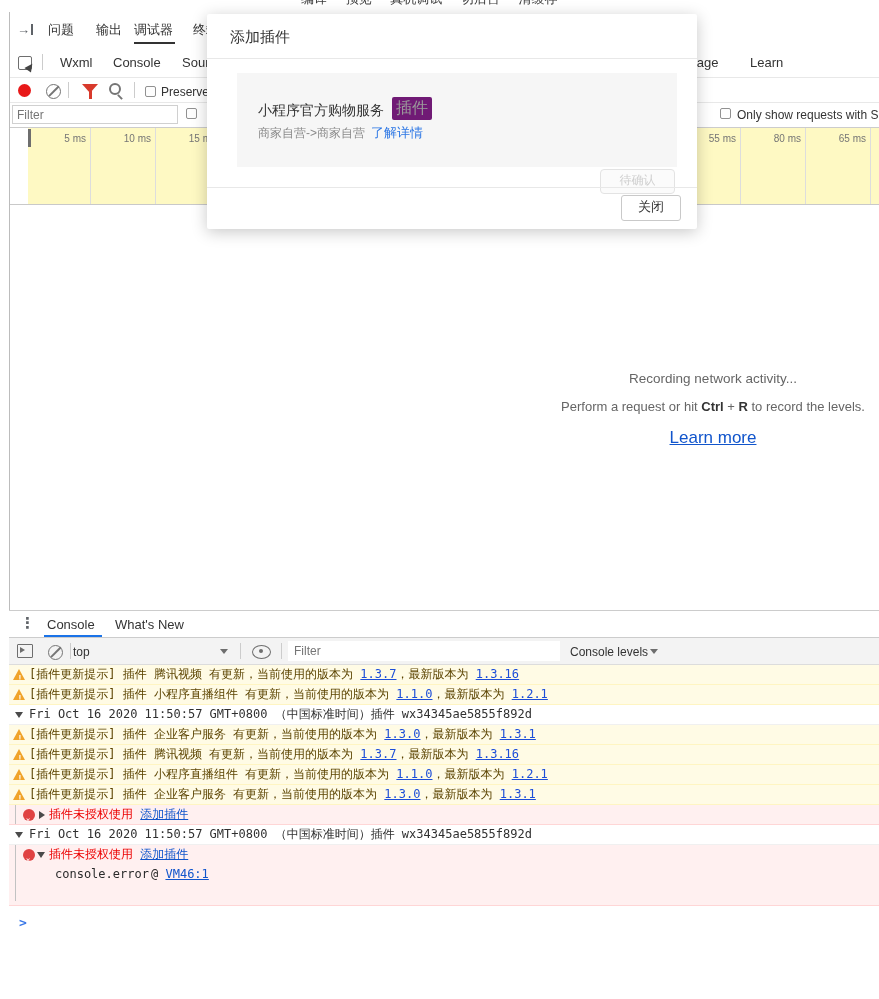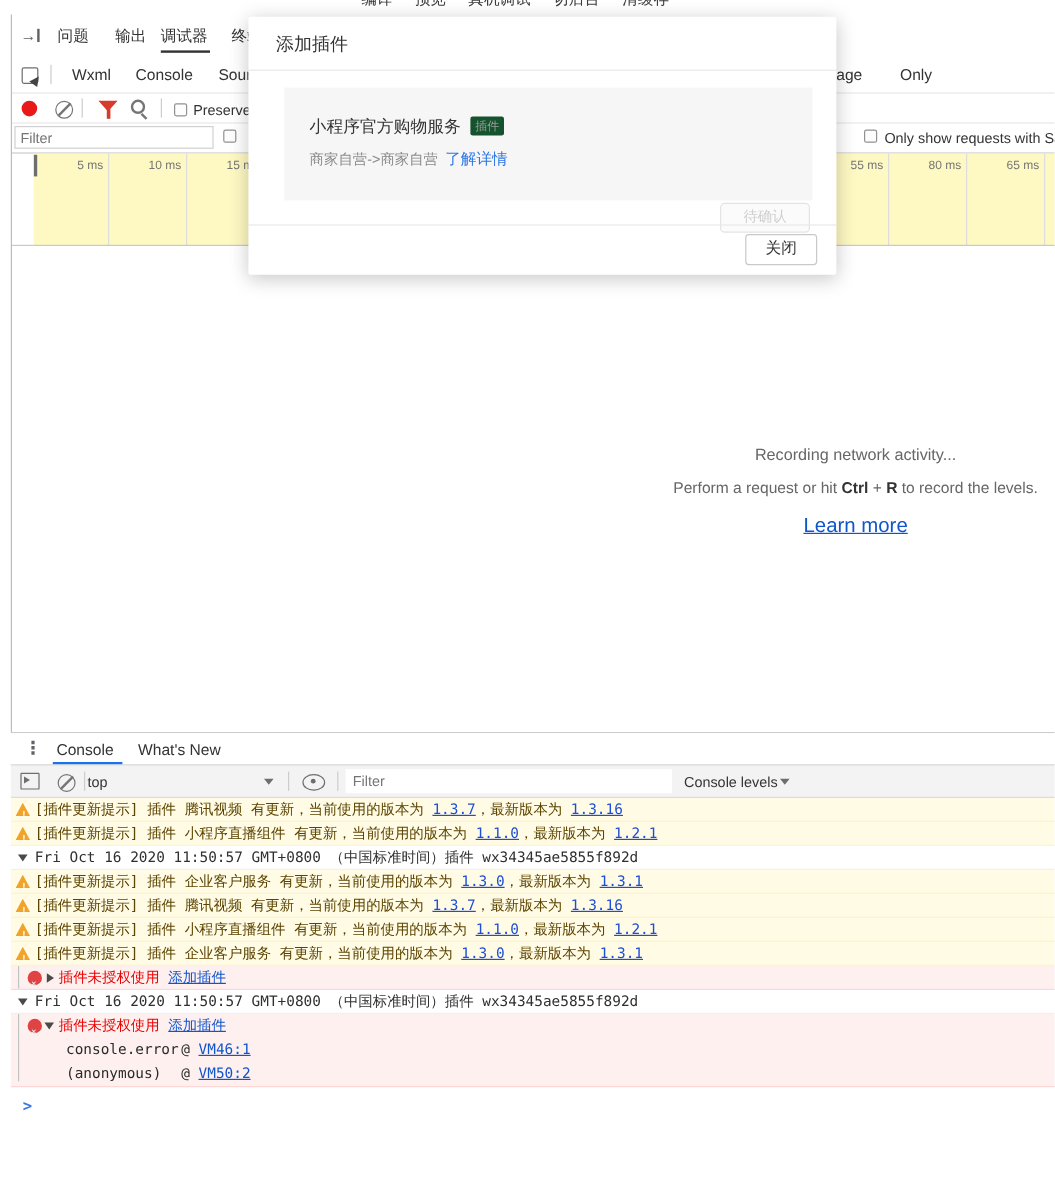--- a/index.html
+++ b/index.html
@@ -100,21 +100,21 @@
   #prompt-row{position:relative;margin-top:8px;height:20px;background:#fff;}
   #prompt-chevron{position:absolute;left:10px;top:1px;color:#3b78e7;font-weight:bold;font-family:"DejaVu Sans Mono",monospace;font-size:13px;}
 
   
   #modal{position:absolute;left:207px;top:14px;width:490px;height:215px;background:#fff;border-radius:2px;
          box-shadow:0 3px 16px rgba(0,0,0,0.22);z-index:20;}
   #modal-title{position:absolute;left:23px;top:14px;font-size:15px;color:#333;}
   #modal-title-border{position:absolute;left:0;top:44px;width:100%;height:1px;background:#e8e8e8;}
   #plugin-card{position:absolute;left:30px;top:59px;width:440px;height:94px;background:#f6f6f6;}
   #plugin-name{position:absolute;left:21px;top:24px;font-size:14px;color:#333;}
-  #plugin-badge{display:inline-block;margin-left:8px;font-size:10px;color:#9b9b9b;background:#14532d;
+  #plugin-badge{display:inline-block;margin-left:8px;font-size:16px;color:#9b9b9b;background:#701a75;
                 padding:1px 4px;border-radius:2px;vertical-align:2px;}
   #plugin-path-row{position:absolute;left:21px;top:51px;font-size:12px;color:#8a8a8a;}
   #plugin-detail-link{margin-left:6px;font-size:13px;color:#2d77e5;text-decoration:none;cursor:pointer;}
   #status-button{position:absolute;left:363px;top:96px;width:73px;height:23px;background:#fbfbfb;border:1px solid #e3e3e3;
                  border-radius:4px;color:#cfcfcf;font-size:12px;text-align:center;line-height:21px;}
   #modal-footer-border{position:absolute;left:0;top:173px;width:100%;height:1px;background:#e8e8e8;}
   #close-button{position:absolute;right:16px;top:181px;width:58px;height:24px;background:#fff;border:1px solid #c9c9c9;
                 border-radius:3px;color:#333;font-size:13px;text-align:center;line-height:22px;cursor:pointer;}
 </style>
 </head>
@@ -142,21 +142,21 @@
   <div id="tab1-underline"></div>
 
   <span class="inspect-icon">
       <span class="cursor"></span>
     </span>
   <div class="vsep" style="left:42px;top:54px"></div>
   <span class="tab2" style="left:60px">Wxml</span>
   <span class="tab2" style="left:113px">Console</span>
   <span class="tab2" style="left:182px">Sources</span>
   <span class="tab2" style="left:673px">Storage</span>
-  <span class="tab2" style="left:750px">Only</span>
+  <span class="tab2" style="left:750px">Learn</span>
   <div class="hline" style="left:10px;top:77px;width:869px"></div>
 
   <span class="record-icon"></span>
   <span class="clear-icon" style="left:46px;top:84px"></span>
   <div class="vsep" style="left:68px;top:82px"></div>
   <span class="funnel-icon"></span>
   <span class="search-icon"></span>
   <div class="vsep" style="left:134px;top:82px"></div>
   <span class="cbx" style="left:145px;top:86px"></span>
   <span id="preserve-label">Preserve log</span>
@@ -279,23 +279,20 @@
     <div class="err-block">
       <span class="gline" style="bottom:4px"></span>
       <div class="line1">
         <span class="eicon"></span>
         <span class="tri-d" style="left:28px;top:7px"></span>
         <span>插件未授权使用 </span><a class="clink">添加插件</a>
       </div>
       <div class="stack-line">
         <span class="stack-fn">console.error</span><span>@ </span><a class="clink">VM46:1</a>
       </div>
-      <div class="stack-line">
-        <span class="stack-fn">(anonymous)</span><span>@ </span><a class="clink">VM50:2</a>
-      </div>
     </div>
 
     <div id="prompt-row">
       <span id="prompt-chevron">&gt;</span>
     </div>
   </div>
 
   <div id="modal">
     <div id="modal-title">添加插件</div>
     <div id="modal-title-border"></div>

